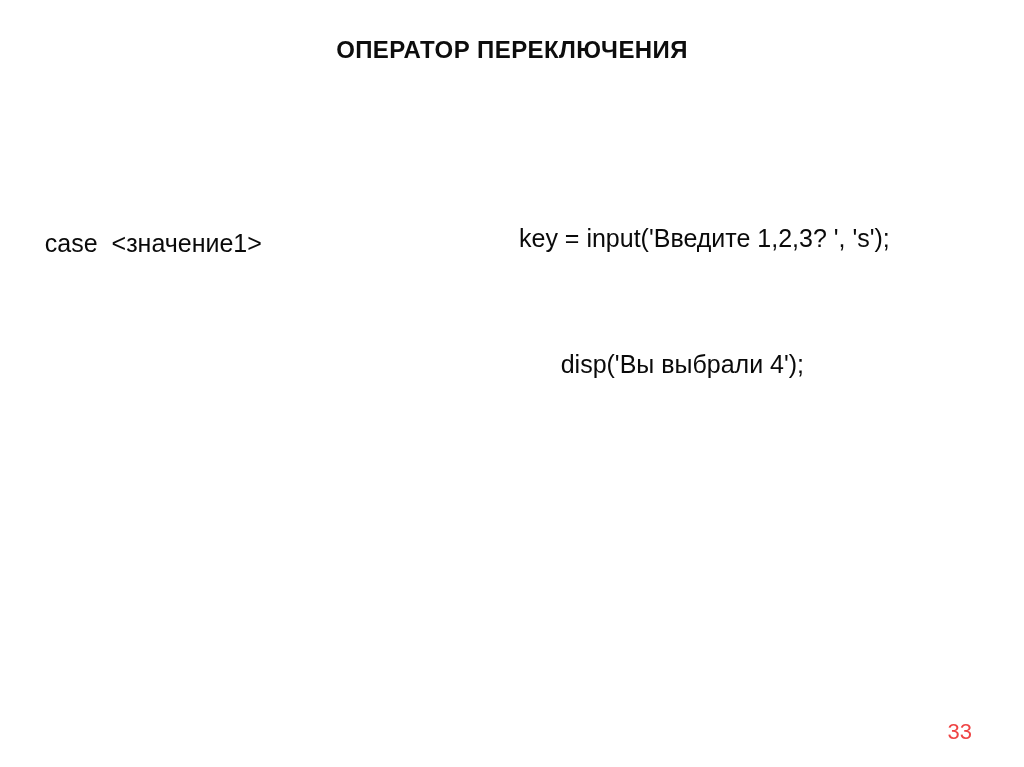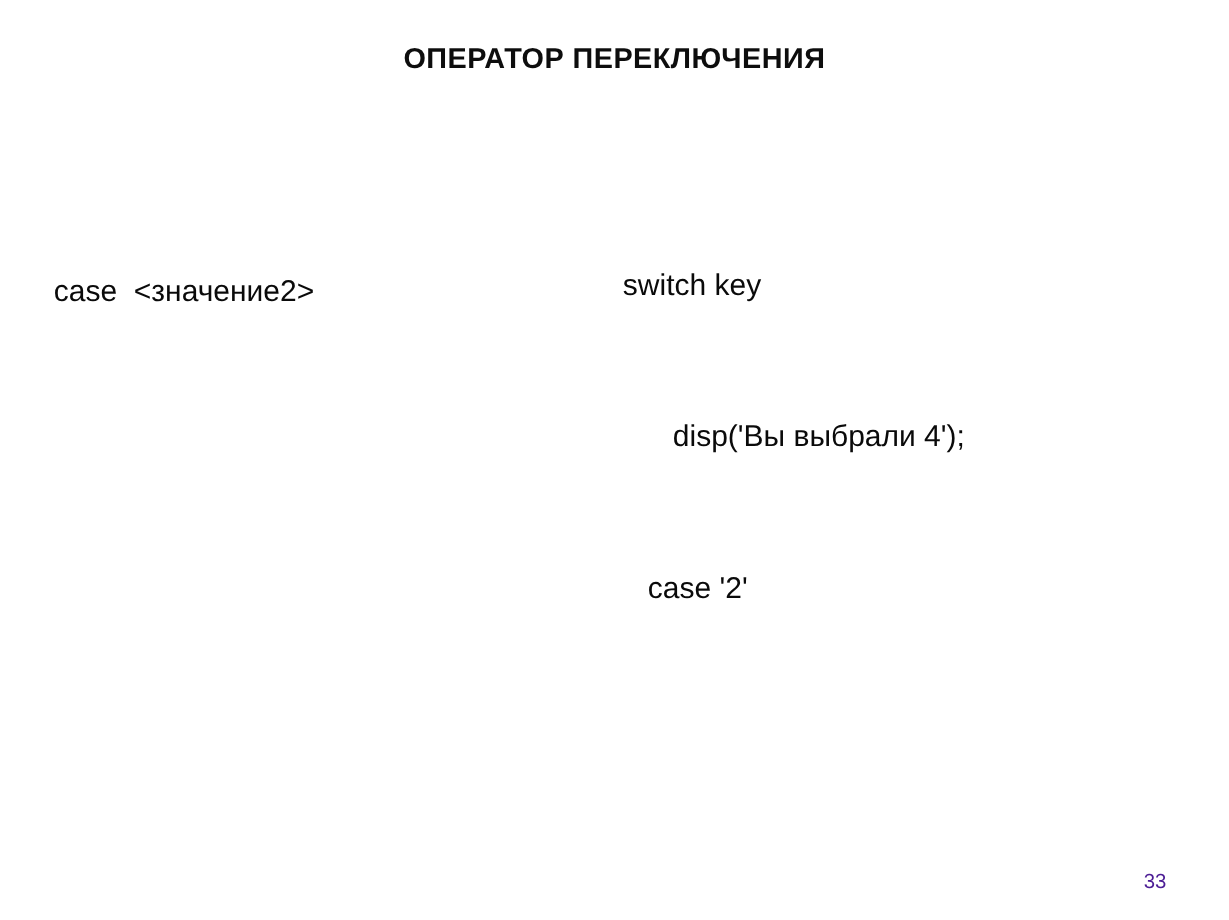--- a/index.html
+++ b/index.html
@@ -58,46 +58,45 @@
     left: 519px;
     top: 133px;
     width: 500px;
   }
 
   
   .page-number {
     position: absolute;
     right: 52px;
     bottom: 22px;
-    font-size: 17px;
-    color: #4c1d95;
+    font-size: 22px;
+    color: #ef4444;
     text-align: left;
     white-space: pre;
   }
 </style>
 </head>
 <body>
 
 <div class="slide">
 
   <div class="slide-title">ОПЕРАТОР ПЕРЕКЛЮЧЕНИЯ</div>
 
   <div class="code-col" id="syntax-column">
-    <span class="line">   case  &lt;значение2&gt;</span>
+    <span class="line">   case  &lt;значение1&gt;</span>
     
     
     
     
     
   </div>
 
   <div class="code-col" id="example-column">
-    <span class="line">switch key</span>
+    <span class="line">key = input('Введите 1,2,3? ', 's');</span>
     <span class="line">      disp('Вы выбрали 4');</span>
-    <span class="line">   case '2'</span>
     
     
     
     
     
     
   </div>
 
   <div class="page-number">33</div>
 

